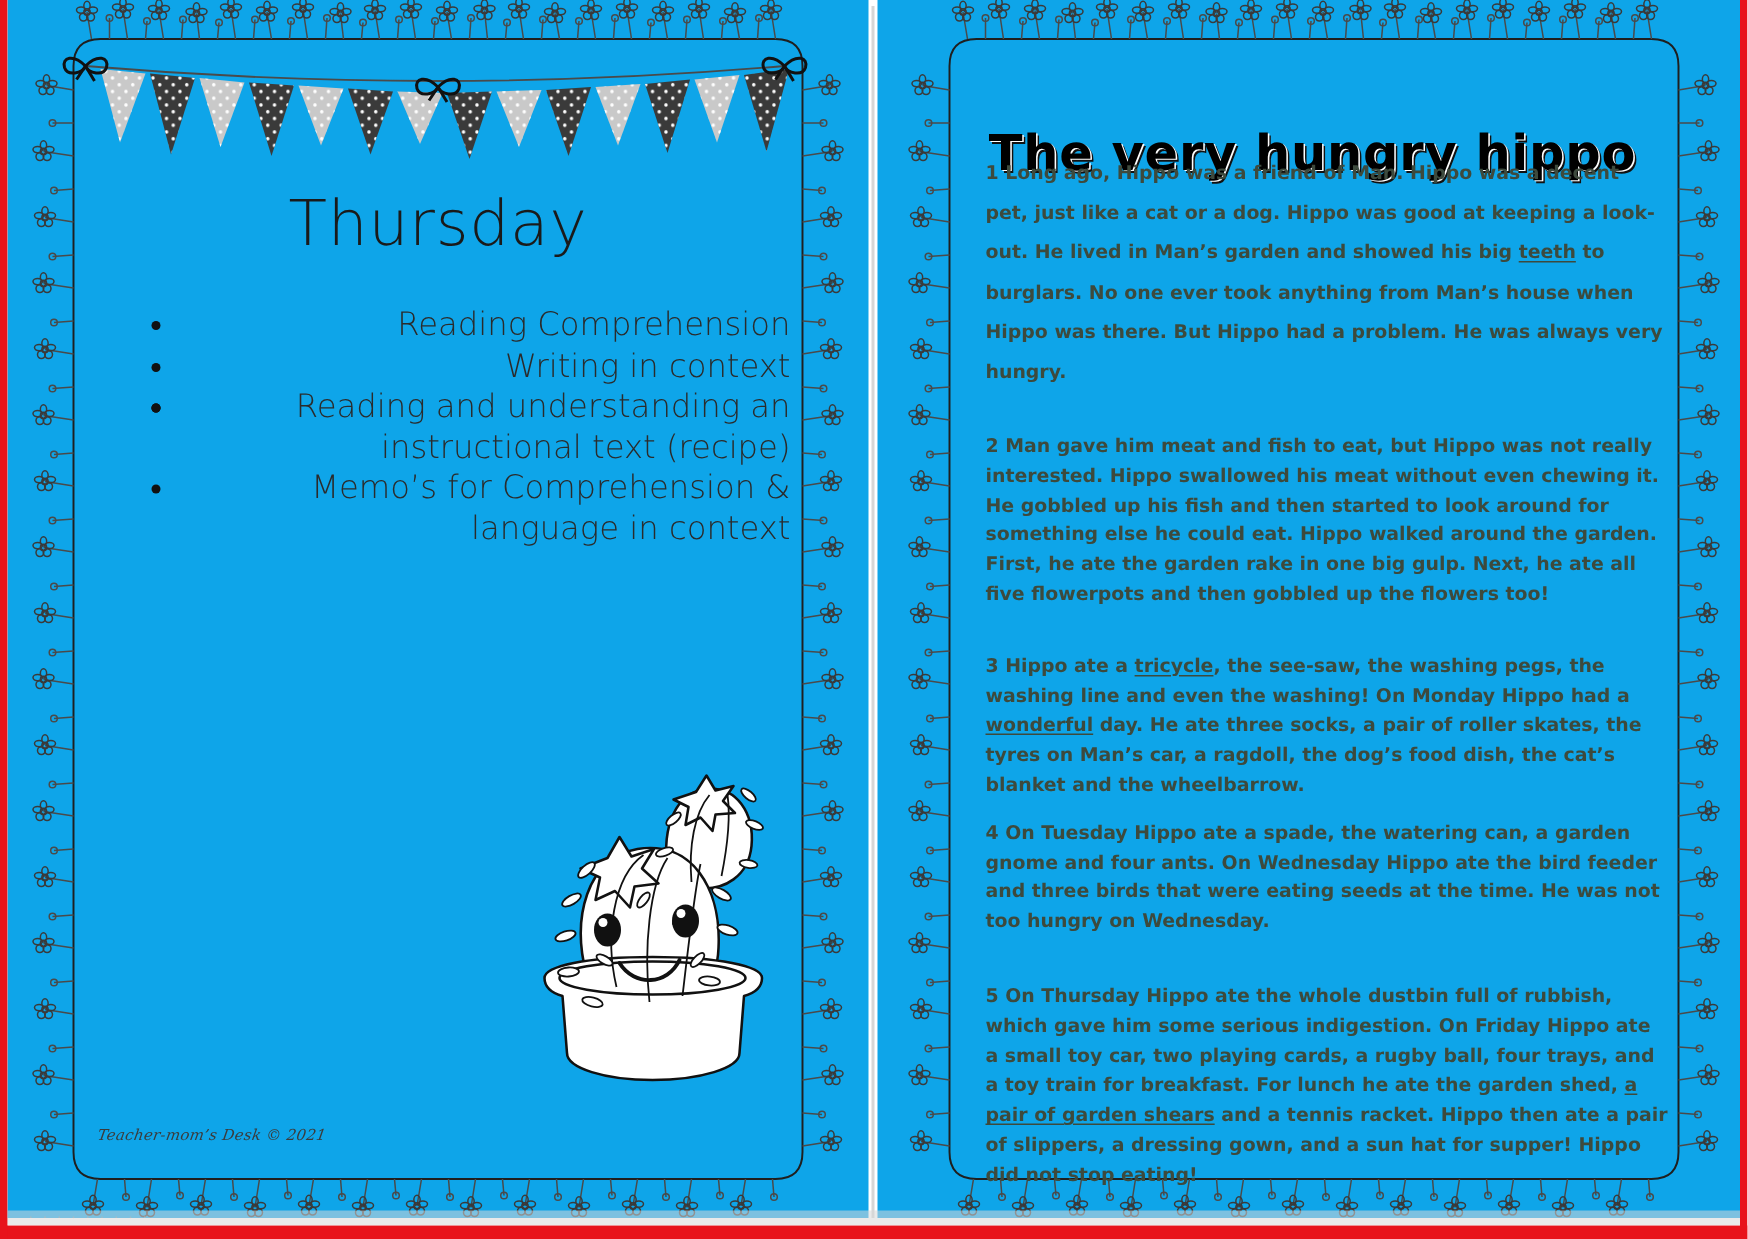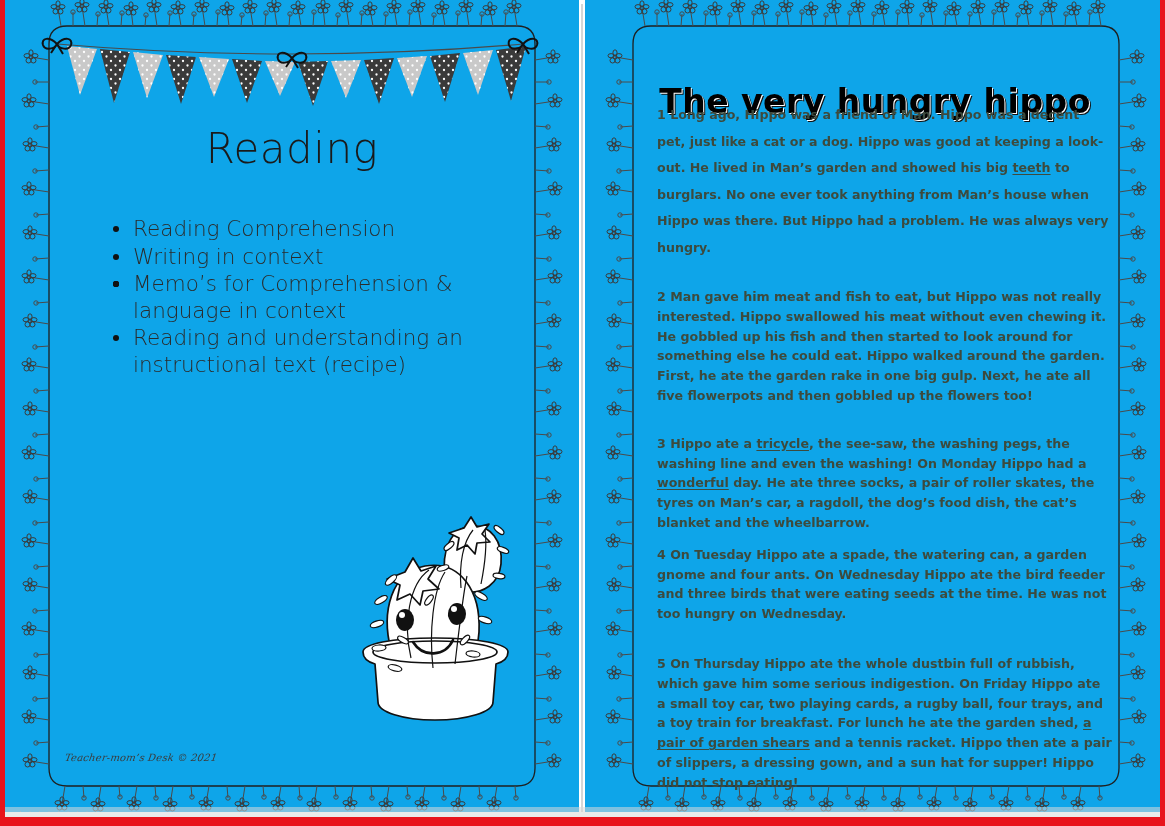--- a/index.html
+++ b/index.html
@@ -76,23 +76,24 @@
     font-weight: 300;
     letter-spacing: .5px;
     color: #1a1a1a;
     font-family: "DejaVu Sans", sans-serif;
   }
   .contents-list {
     position: absolute;
     top: 204px;
     left: 92px;
     width: 430px;
-    margin: 12px;
+    margin: 0;
     padding: 0;
     list-style: none;
+    text-align: right;
   }
   .contents-list li {
     position: relative;
     padding-left: 24px;
     font-size: 21.5px;
     line-height: 26.5px;
     color: #2b2b2b;
     margin-bottom: 1px;
     font-family: "DejaVu Sans", sans-serif;
     font-weight: 300;
@@ -531,44 +532,44 @@
           <path d="M287,58 L281,67 M287,58 L293,68"></path>
         </g>
         <g fill="none" stroke="#111" stroke-width="2">
           <path d="M518,44 C510,36 502,38 504,45 C506,51 516,49 518,44 Z"></path>
           <path d="M518,44 C526,36 534,38 532,45 C530,51 520,49 518,44 Z"></path>
           <path d="M518,44 L512,53 M518,44 L524,54"></path>
         </g>
       </g>
     </svg>
 
-    <h1 class="contents-title">Reading</h1>
+    <h1 class="contents-title">Thursday</h1>
 
     <ul class="contents-list">
       <li>
         <span class="dot"></span>
         <span>Reading Comprehension</span>
       </li>
       <li>
         <span class="dot"></span>
         <span>Writing in context</span>
       </li>
       <li>
         <span class="dot"></span>
       </li>
       <li>
         <span class="dot"></span>
       </li>
       <li>
         <span class="dot"></span>
-        <span>Memo’s for Comprehension &amp; language in context</span>
+        <span>Reading and understanding an instructional text (recipe)</span>
       </li>
       <li>
         <span class="dot"></span>
-        <span>Reading and understanding an instructional text (recipe)</span>
+        <span>Memo’s for Comprehension &amp; language in context</span>
       </li>
     </ul>
 
     <div class="cactus-wrap">
       <svg viewBox="0 0 205 250">
         <g fill="#ffffff" stroke="#111" stroke-width="1.7" stroke-linejoin="round">
 
           <path d="M112,108 C108,78 118,56 138,54 C158,52 170,70 168,92 C166,112 150,122 132,120 C122,119 114,115 112,108 Z"></path>
 
           <path d="M131,56 l7,-11 l6,10 l12,-3 l-7,10 l8,8 l-13,1 l-2,11 l-8,-9 l-10,5 l2,-12 l-10,-5 z" fill="#ffffff"></path>

